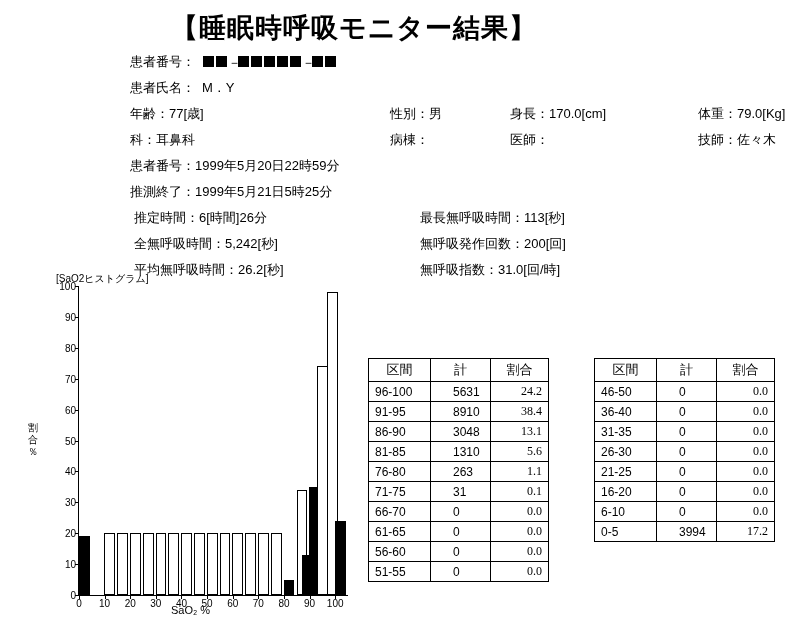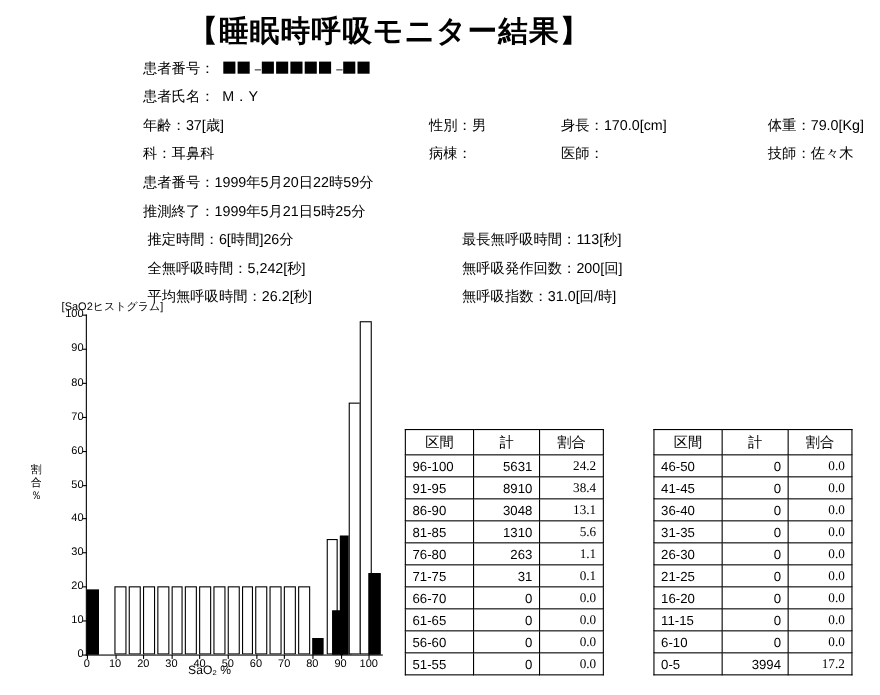--- a/index.html
+++ b/index.html
@@ -66,28 +66,28 @@
   .bar.filled{background:#000;}
   .bar.empty{background:#fff;}
   #ylabel{
     position:absolute;left:0px;top:150px;font-size:10px;width:14px;
     text-align:center;line-height:1.2;
   }
   #xlabel{position:absolute;left:145px;top:332px;font-size:11px;}
 
   
   .tbl{
-    position:absolute;border-collapse:collapse;font-size:12px;margin-top:32px;
+    position:absolute;border-collapse:collapse;font-size:12px;
   }
   .tbl td,.tbl th{
     border:1px solid #000;padding:2px 6px;height:19px;box-sizing:border-box;
   }
   .tbl th{font-weight:normal;text-align:center;font-size:13px;}
   .tbl td.region{text-align:left;width:62px;}
-  .tbl td.count{text-align:right;width:60px;padding-left:22px;}
+  .tbl td.count{text-align:left;width:60px;padding-left:22px;}
   .tbl td.pct{text-align:right;width:58px;font-family:Liberation Serif, serif;}
   #tableLeft{left:368px;top:358px;}
   #tableRight{left:594px;top:358px;}
 </style>
 </head>
 <body>
 
 <div id="page">
 
   <div class="title">【睡眠時呼吸モニター結果】</div>
@@ -100,21 +100,21 @@
         <span class="blk"></span><span class="blk"></span><span class="dash">－</span><span class="blk"></span><span class="blk"></span><span class="blk"></span><span class="blk"></span><span class="blk"></span><span class="dash">－</span><span class="blk"></span><span class="blk"></span>
       </span>
     </div>
 
     <div class="row">
       <span class="cell c1">患者氏名：</span>
       <span class="cell" style="left:72px;">M．Y</span>
     </div>
 
     <div class="row row2">
-      <span class="cell c1">年齢：37[歳]</span>
+      <span class="cell c1">年齢：77[歳]</span>
       <span class="cell c2">性別：男</span>
       <span class="cell c3">身長：170.0[cm]</span>
       <span class="cell c4">体重：79.0[Kg]</span>
     </div>
 
     <div class="row row2">
       <span class="cell c1">科：耳鼻科</span>
       <span class="cell c2">病棟：</span>
       <span class="cell c3">医師：</span>
       <span class="cell c4">技師：佐々木</span>
@@ -289,25 +289,20 @@
         <th>割合</th>
       </tr>
     </thead>
     <tbody id="rightBody">
         <tr>
           <td class="region">46-50</td>
           <td class="count">0</td>
           <td class="pct">0.0</td>
         </tr>
         <tr>
-          <td class="region">41-45</td>
-          <td class="count">0</td>
-          <td class="pct">0.0</td>
-        </tr>
-        <tr>
           <td class="region">36-40</td>
           <td class="count">0</td>
           <td class="pct">0.0</td>
         </tr>
         <tr>
           <td class="region">31-35</td>
           <td class="count">0</td>
           <td class="pct">0.0</td>
         </tr>
         <tr>
@@ -315,25 +310,20 @@
           <td class="count">0</td>
           <td class="pct">0.0</td>
         </tr>
         <tr>
           <td class="region">21-25</td>
           <td class="count">0</td>
           <td class="pct">0.0</td>
         </tr>
         <tr>
           <td class="region">16-20</td>
-          <td class="count">0</td>
-          <td class="pct">0.0</td>
-        </tr>
-        <tr>
-          <td class="region">11-15</td>
           <td class="count">0</td>
           <td class="pct">0.0</td>
         </tr>
         <tr>
           <td class="region">6-10</td>
           <td class="count">0</td>
           <td class="pct">0.0</td>
         </tr>
         <tr>
           <td class="region">0-5</td>

